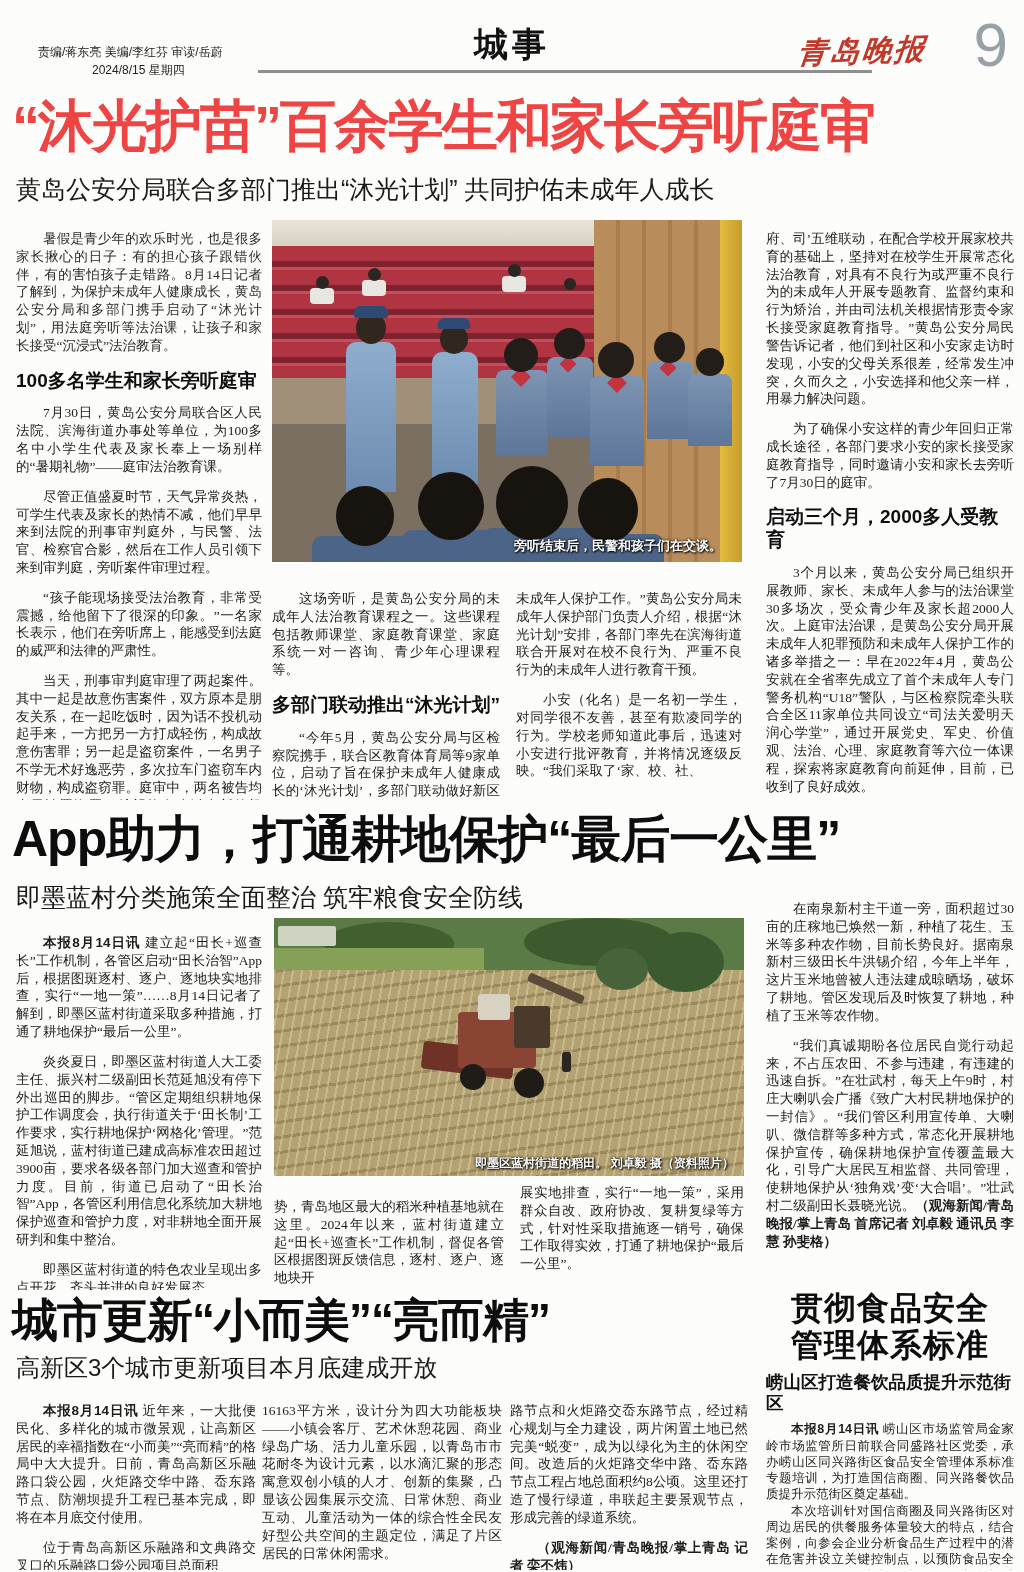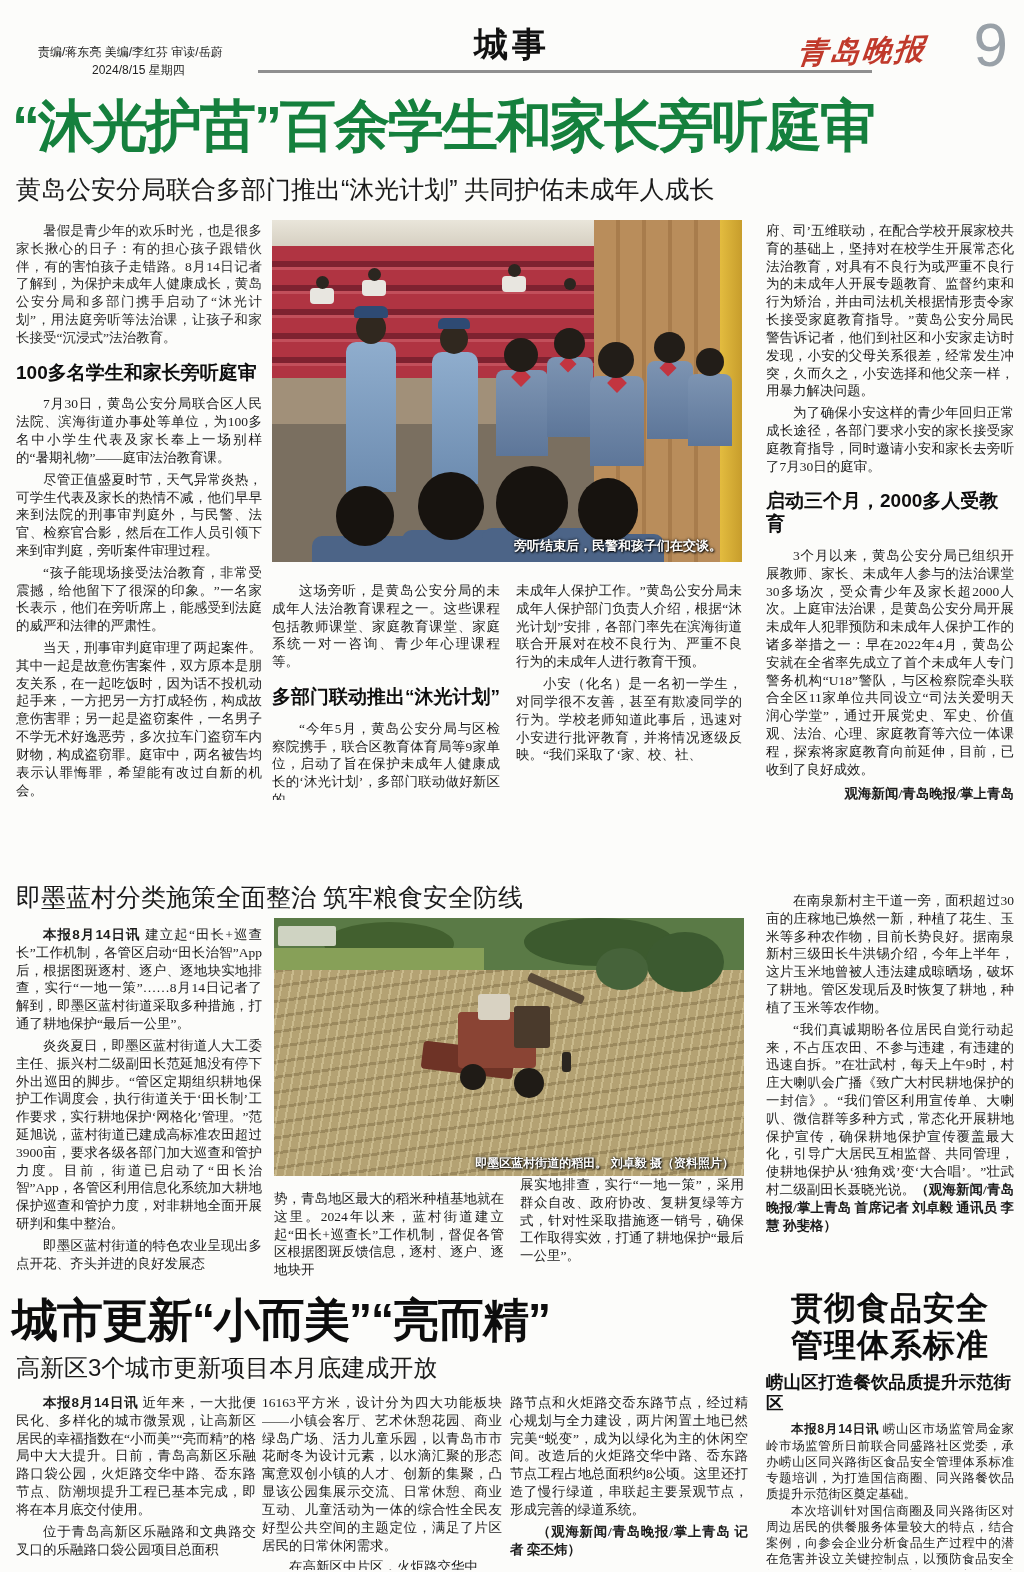--- a/index.html
+++ b/index.html
@@ -9,31 +9,31 @@
   .ed-line{position:absolute;left:38px;top:44px;font:12px/1.4 "Liberation Sans",sans-serif;color:#222;}
   .date-line{position:absolute;left:92px;top:62px;font:12px/1.4 "Liberation Sans",sans-serif;color:#222;}
   .section{position:absolute;left:50%;top:26px;transform:translateX(-50%);
            font:700 34px/1.1 "Liberation Sans",sans-serif;color:#111;letter-spacing:4px;}
   .header-rule{position:absolute;left:258px;top:70px;width:614px;height:3px;background:#8f8f8f;}
   .brand{position:absolute;left:798px;top:34px;width:130px;font:700 30px/1.1 "Liberation Serif",serif;
          color:#c0392b;font-style:italic;letter-spacing:2px;transform:skewX(-8deg) rotate(-2deg);white-space:nowrap;}
   .pagenum{position:absolute;right:16px;top:14px;font:400 62px/1 "Liberation Sans",sans-serif;color:#99a1a8;}
   
   .h1a{position:absolute;left:12px;top:96px;width:1006px;font:900 56px/1.08 "Liberation Sans",sans-serif;
-       color:#15803d;letter-spacing:-2px;white-space:nowrap;}
+       color:#ef4444;letter-spacing:-2px;white-space:nowrap;}
   .deka1{position:absolute;left:16px;top:174px;font:500 25px/1.2 "Liberation Sans",sans-serif;color:#1a1a1a;}
   .h2a{position:absolute;left:12px;top:812px;width:1006px;font:900 50px/1.08 "Liberation Sans",sans-serif;
        color:#0d0d0d;letter-spacing:-1px;white-space:nowrap;}
   .deka2{position:absolute;left:16px;top:882px;font:500 25px/1.2 "Liberation Sans",sans-serif;color:#1a1a1a;}
   .h3a{position:absolute;left:12px;top:1296px;width:740px;font:900 46px/1.08 "Liberation Sans",sans-serif;
        color:#0d0d0d;letter-spacing:-1px;white-space:nowrap;}
   .deka3{position:absolute;left:16px;top:1354px;font:500 24px/1.2 "Liberation Sans",sans-serif;color:#1a1a1a;}
   
   .col{position:absolute;overflow:hidden;font:13.5px/1.32 "Liberation Serif",serif;color:#1c1c1c;}
-  .col p{margin:4px 0 3px;text-indent:2em;text-align:justify;}
+  .col p{margin:12px 0 3px;text-indent:2em;text-align:justify;}
   .col p.noindent{text-indent:0;}
   .lead{color:#2a2a2a;}
   .sh{font-family:"Liberation Sans",sans-serif;font-size:19px;font-weight:700;color:#0e0e0e;
       margin:15px 0 11px;text-indent:0;line-height:1.2;}
   .introb{font-weight:700;font-family:"Liberation Sans",sans-serif;}
   .byline-block{margin-top:6px;text-align:right;font-size:13.5px;}
   .byline-media{font-weight:700;}
   .byline-name{font-weight:700;}
   .byline-inline{font-weight:700;}
   .a1c1{left:16px;top:218px;width:246px;height:582px;}
@@ -217,20 +217,21 @@
     <p class="noindent">府、司’五维联动，在配合学校开展家校共育的基础上，坚持对在校学生开展常态化法治教育，对具有不良行为或严重不良行为的未成年人开展专题教育、监督约束和行为矫治，并由司法机关根据情形责令家长接受家庭教育指导。”黄岛公安分局民警告诉记者，他们到社区和小安家走访时发现，小安的父母关系很差，经常发生冲突，久而久之，小安选择和他父亲一样，用暴力解决问题。</p>
     <p>为了确保小安这样的青少年回归正常成长途径，各部门要求小安的家长接受家庭教育指导，同时邀请小安和家长去旁听了7月30日的庭审。</p>
     <div class="sh">启动三个月，2000多人受教育</div>
     <p>3个月以来，黄岛公安分局已组织开展教师、家长、未成年人参与的法治课堂30多场次，受众青少年及家长超2000人次。上庭审法治课，是黄岛公安分局开展未成年人犯罪预防和未成年人保护工作的诸多举措之一：早在2022年4月，黄岛公安就在全省率先成立了首个未成年人专门警务机构“U18”警队，与区检察院牵头联合全区11家单位共同设立“司法关爱明天润心学堂”，通过开展党史、军史、价值观、法治、心理、家庭教育等六位一体课程，探索将家庭教育向前延伸，目前，已收到了良好成效。</p>
     <div class="byline-block">
       <div class="byline-media">观海新闻/青岛晚报/掌上青岛</div>
       <div><span>首席记者 </span><span class="byline-name">刘卓毅</span><span> 通讯员 </span><span class="byline-name">董蕙竹</span></div>
     </div>
   </div>
 
+  <div class="h2a">App助力，打通耕地保护“最后一公里”</div>
   <div class="deka2">即墨蓝村分类施策全面整治 筑牢粮食安全防线</div>
 
   <div class="col a2c1">
     <p><b class="introb">本报8月14日讯</b><span> 建立起“田长+巡查长”工作机制，各管区启动“田长治智”App后，根据图斑逐村、逐户、逐地块实地排查，实行“一地一策”……8月14日记者了解到，即墨区蓝村街道采取多种措施，打通了耕地保护“最后一公里”。</span></p>
     <p>炎炎夏日，即墨区蓝村街道人大工委主任、振兴村二级副田长范延旭没有停下外出巡田的脚步。“管区定期组织耕地保护工作调度会，执行街道关于‘田长制’工作要求，实行耕地保护‘网格化’管理。”范延旭说，蓝村街道已建成高标准农田超过3900亩，要求各级各部门加大巡查和管护力度。目前，街道已启动了“田长治智”App，各管区利用信息化系统加大耕地保护巡查和管护力度，对非耕地全面开展研判和集中整治。</p>
     <p>即墨区蓝村街道的特色农业呈现出多点开花、齐头并进的良好发展态</p>
   </div>
 
   <div class="photo photo2">
     <div class="ab p2-hedge"></div>

